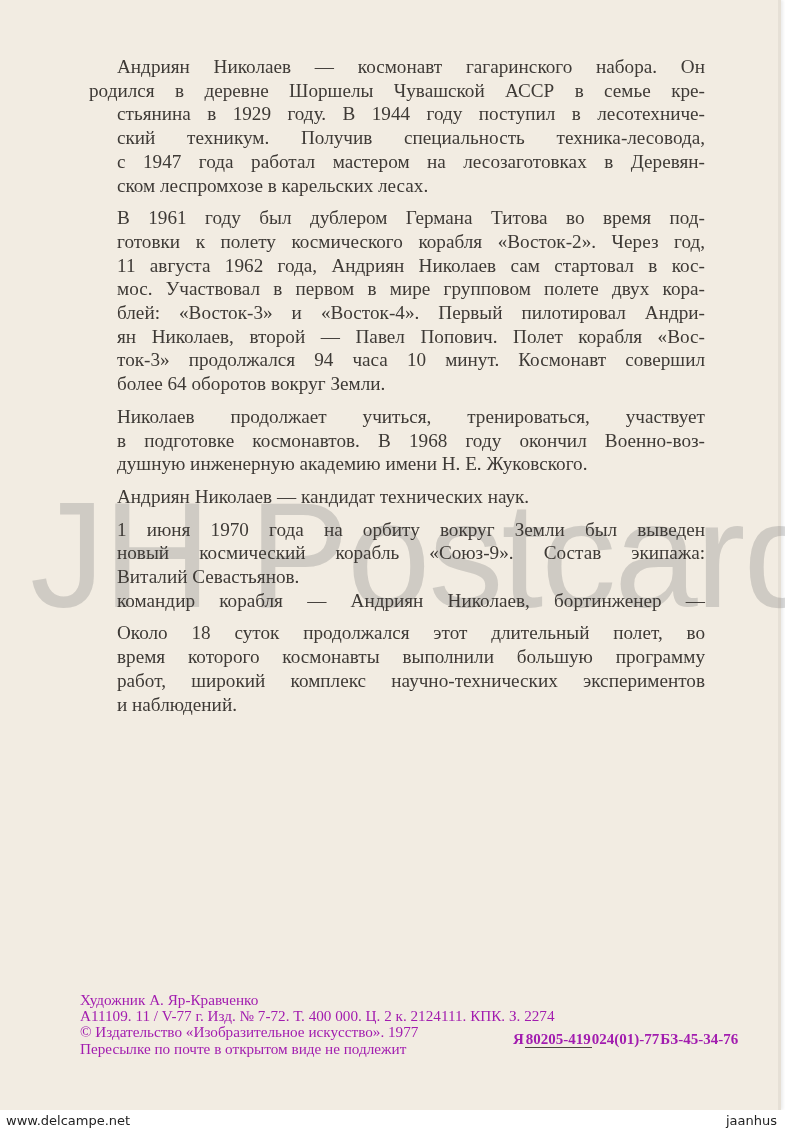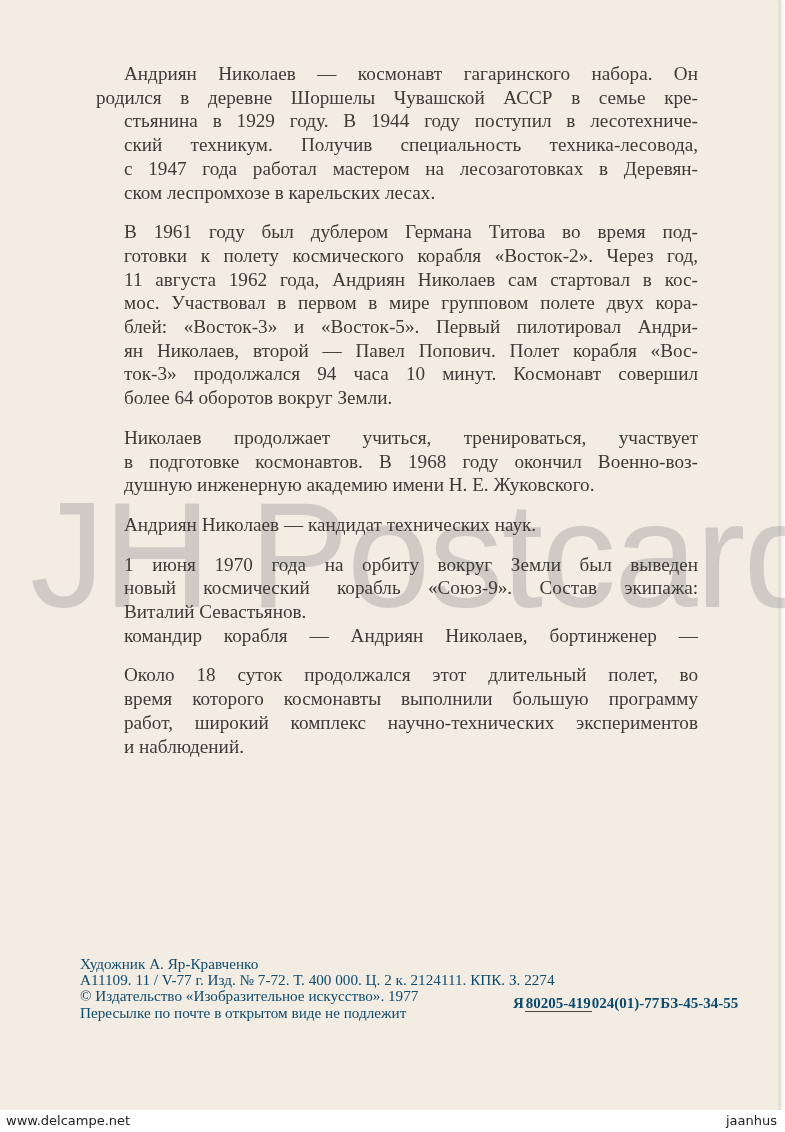--- a/index.html
+++ b/index.html
@@ -13,26 +13,26 @@
     background: #f2ece2;
     border-right: 3px solid #e6e0d6;
     box-shadow: 2px 0 3px rgba(0,0,0,0.08);
   }
   .body-text {
     position: absolute; left: 80px; top: 46px; width: 634px;
     color: #3e3a36;
     font-size: 19.2px; line-height: 23.7px;
     text-align: justify;
   }
-  .body-text p { margin: 16px; text-indent: 28px; }
+  .body-text p { margin: 9px; text-indent: 28px; }
   .line { display: block; text-align: justify; text-align-last: justify; }
   .line.last { text-align-last: left; }
   .colophon {
-    position: absolute; left: 80px; top: 956px; width: 650px;
-    color: #0c4a6e; font-size: 15.2px; line-height: 16.2px;
+    position: absolute; left: 80px; top: 992px; width: 650px;
+    color: #a21caf; font-size: 15.2px; line-height: 16.2px;
   }
   .colophon .row { white-space: nowrap; position: relative; }
   .fraction-block {
     position: absolute; left: 433px; top: -10px;
     display: flex; align-items: center; font-weight: bold; font-size: 15px;
   }
   .frac { display: inline-flex; align-items: center; margin: 0 1px; }
   .frac .num { border-bottom: 1.5px solid #4a4540; line-height: 16px; padding: 0 1px; }
   .frac .den { line-height: 16px; }
   .watermark {
@@ -63,21 +63,21 @@
       <span class="line">стьянина в 1929 году. В 1944 году поступил в лесотехниче-</span>
       <span class="line">ский техникум. Получив специальность техника-лесовода,</span>
       <span class="line">с 1947 года работал мастером на лесозаготовках в Деревян-</span>
       <span class="line last">ском леспромхозе в карельских лесах.</span>
     </p>
     <p>
       <span class="line">В 1961 году был дублером Германа Титова во время под-</span>
       <span class="line">готовки к полету космического корабля «Восток-2». Через год,</span>
       <span class="line">11 августа 1962 года, Андриян Николаев сам стартовал в кос-</span>
       <span class="line">мос. Участвовал в первом в мире групповом полете двух кора-</span>
-      <span class="line">блей: «Восток-3» и «Восток-5». Первый пилотировал Андри-</span>
+      <span class="line">блей: «Восток-3» и «Восток-4». Первый пилотировал Андри-</span>
       <span class="line">ян Николаев, второй — Павел Попович. Полет корабля «Вос-</span>
       <span class="line">ток-3» продолжался 94 часа 10 минут. Космонавт совершил</span>
       <span class="line last">более 64 оборотов вокруг Земли.</span>
     </p>
     <p>
       <span class="line">Николаев продолжает учиться, тренироваться, участвует</span>
       <span class="line">в подготовке космонавтов. В 1968 году окончил Военно-воз-</span>
       <span class="line last">душную инженерную академию имени Н. Е. Жуковского.</span>
     </p>
     <p>
@@ -102,21 +102,21 @@
     <div class="row">А11109. 11 / V-77 г. Изд. № 7-72. Т. 400 000. Ц. 2 к. 2124111. КПК. З. 2274</div>
     <div class="row">© Издательство «Изобразительное искусство». 1977</div>
     <div class="row">
       <span>Пересылке по почте в открытом виде не подлежит</span>
       <span class="fraction-block">
         <span>Я</span>
         <span class="frac">
           <span class="num">80205-419</span>
           <span class="den">024(01)-77</span>
         </span>
-        <span>БЗ-45-34-55</span>
+        <span>БЗ-45-34-76</span>
       </span>
     </div>
   </div>
 </div>
 
 <div class="site-footer">
   <span class="site-left">www.delcampe.net</span>
   <span class="site-right">jaanhus</span>
 </div>
 

